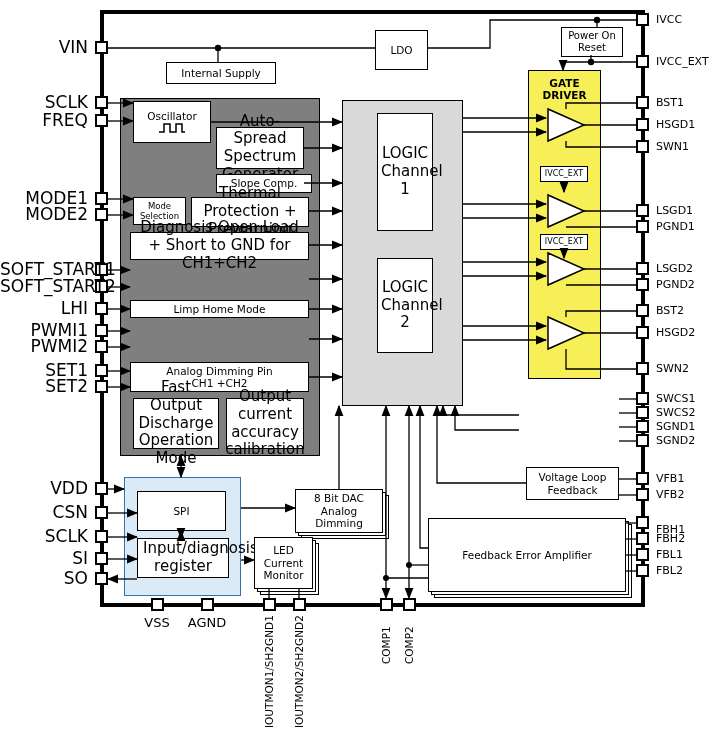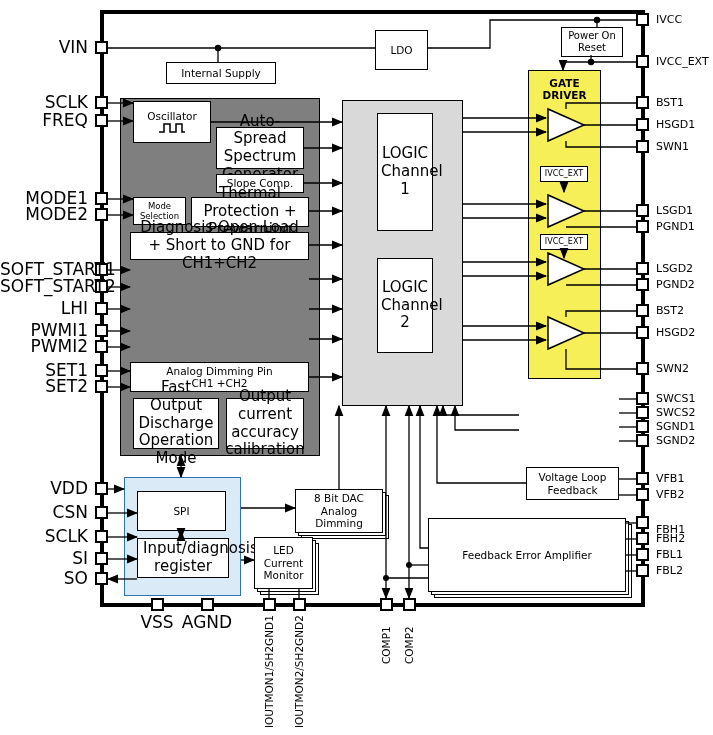--- a/index.html
+++ b/index.html
@@ -2,21 +2,21 @@
 <html style="--gate-fill: #f7ef58; --pwm-fill: #d9d9d9; --control-fill: #7f7f7f; --spi-fill: #daeaf6; --spi-border: #2e74b5; --wire: #000000;"><head>
 <meta charset="utf-8">
 <style>
   html,body{margin:0;padding:0;background:#fff;}
   .diagram{position:relative;width:713px;height:735px;background:#fff;color:#000;
            font-family:"DejaVu Sans","Liberation Sans",sans-serif;overflow:hidden;}
   .chip{position:absolute;left:100px;top:10px;width:545px;height:597px;border:4px solid #000;box-sizing:border-box;}
   .pin{position:absolute;width:13px;height:13px;background:#fff;border:2px solid #000;box-sizing:border-box;z-index:6;}
   .pl{position:absolute;left:0;width:88px;text-align:right;font-size:17px;line-height:13px;z-index:6;}
   .pr{position:absolute;left:656px;font-size:11px;line-height:13px;white-space:nowrap;z-index:6;}
-  .pb{position:absolute;font-size:17px;line-height:13px;text-align:center;width:60px;z-index:6;}
+  .pb{position:absolute;font-size:13px;line-height:13px;text-align:center;width:60px;z-index:6;}
   .pv{position:absolute;font-size:10.5px;line-height:13px;white-space:nowrap;transform:rotate(-90deg);transform-origin:0 0;z-index:6;}
   .box{position:absolute;background:#fff;border:1.5px solid #000;box-sizing:border-box;display:flex;align-items:center;justify-content:center;
        text-align:center;font-size:10.5px;line-height:1.18;padding:1px 2px;z-index:2;}
   .nob{border:none;background:transparent;}
   .gray{background:var(--control-fill,#7f7f7f);border:1px solid #000;z-index:1;}
   .pwmbg{background:var(--pwm-fill,#d9d9d9);z-index:1;}
   .gate{background:var(--gate-fill,#f7ef58);z-index:1;}
   .spiwrap{background:var(--spi-fill,#daeaf6);border:1.5px solid var(--spi-border,#2e74b5);z-index:1;}
   .shadow{position:absolute;background:#fff;border:1.5px solid #000;box-sizing:border-box;z-index:2;}
   .wires{position:absolute;left:0;top:0;z-index:5;pointer-events:none;}
@@ -36,24 +36,25 @@
   <div class="box" style="left:166px;top:62px;width:110px;height:22px">Internal Supply</div>
 
   <div class="box gray" style="left:120px;top:98px;width:200px;height:358px"></div>
   <div class="box" style="left:133px;top:101px;width:78px;height:42px;flex-direction:column">
     <span>Oscillator</span>
     <svg width="28" height="12" viewBox="0 0 28 12">
         <path d="M1 10 H6 V2 H12 V10 H18 V2 H24 V10 H27" fill="none" stroke="#000" stroke-width="1.5"></path>
       </svg>
   </div>
   <div class="box sm" style="left:216px;top:127px;width:88px;height:42px">Auto-Spread Spectrum Generator</div>
-  <div class="box" style="left:216px;top:174px;width:88px;height:19px">Slope Comp.</div>
+  <div class="box" style="left:216px;top:174px;width:96px;height:19px">Slope Comp.</div>
   <div class="box xs" style="left:133px;top:197px;width:53px;height:28px">Mode Selection</div>
   <div class="box sm" style="left:191px;top:197px;width:118px;height:30px">Thermal Protection + Prewarning</div>
   <div class="box sm" style="left:130px;top:232px;width:179px;height:28px">Diagnosis Open Load + Short to GND for CH1+CH2</div>
+  <div class="box" style="left:130px;top:300px;width:179px;height:18px">Limp Home Mode</div>
   <div class="box" style="left:130px;top:362px;width:179px;height:30px">
       <span style="max-width:130px">Analog Dimming Pin CH1 +CH2</span>
     </div>
   <div class="box sm" style="left:226px;top:398px;width:78px;height:51px">Output current accuracy calibration</div>
   <div class="box sm" style="left:133px;top:398px;width:86px;height:51px">Fast Output Discharge Operation Mode</div>
 
   <div class="box pwmbg" style="left:342px;top:100px;width:121px;height:306px"></div>
   <div class="box sm" style="left:377px;top:113px;width:56px;height:118px">
       <span style="max-width:48px">LOGIC Channel 1</span>
     </div>

